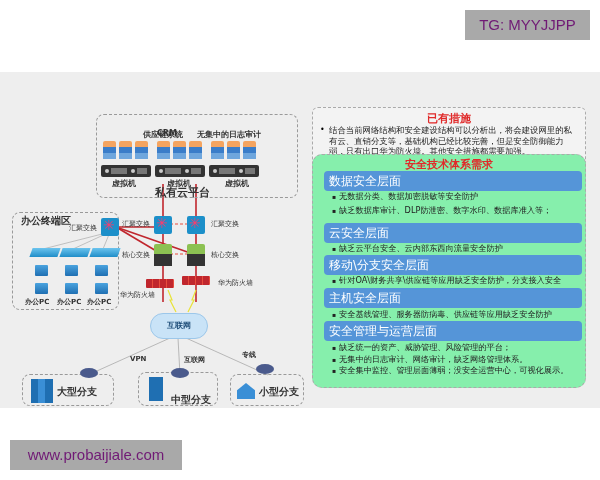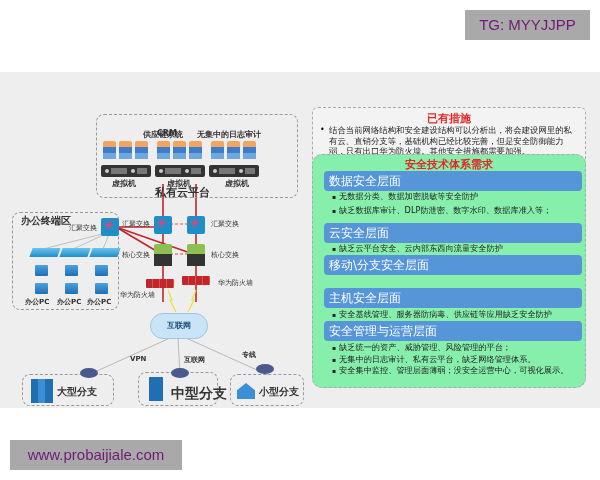--- a/index.html
+++ b/index.html
@@ -201,21 +201,21 @@
   <div class="lbl lbl-b" style="left:184px;top:283px;font-size:7px;">互联网</div>
   <div class="lbl lbl-b" style="left:242px;top:278px;font-size:7px;">专线</div>
 
   <div class="dash-box" style="left:22px;top:302px;width:90px;height:30px;">
     <div class="bld" style="left:8px;top:4px;width:22px;height:24px;background:linear-gradient(90deg,#1f6fb2 0 7px,#3a8fd6 7px 14px,#1f6fb2 14px);"></div>
     <div class="lbl lbl-b" style="left:34px;top:10px;font-size:10px;">大型分支</div>
   </div>
   <div class="router" style="left:80px;top:296px;"></div>
   <div class="dash-box" style="left:138px;top:300px;width:78px;height:32px;">
     <div class="bld" style="left:10px;top:4px;width:14px;height:24px;background:#1f6fb2;"></div>
-    <div class="lbl lbl-b" style="left:32px;top:12px;font-size:14px;">中型分支</div>
+    <div class="lbl lbl-b" style="left:32px;top:20px;font-size:10px;">中型分支</div>
   </div>
   <div class="router" style="left:171px;top:296px;"></div>
   <div class="dash-box" style="left:230px;top:302px;width:72px;height:30px;">
     <div class="bld" style="left:6px;top:8px;width:18px;height:16px;background:#3a8fd6;clip-path:polygon(50% 0,100% 45%,100% 100%,0 100%,0 45%);"></div>
     <div class="lbl lbl-b" style="left:28px;top:10px;font-size:10px;">小型分支</div>
   </div>
   <div class="router" style="left:256px;top:292px;"></div>
 
   <div class="box-existing">
     <div class="h">已有措施</div>
@@ -229,27 +229,28 @@
       <div class="bar">数据安全层面</div>
       <div class="item">无数据分类、数据加密脱敏等安全防护</div>
       <div class="item" style="margin-top:2px;">缺乏数据库审计、DLP防泄密、数字水印、数据库准入等；</div>
     </div>
     <div class="sec" style="top:68px;">
       <div class="bar">云安全层面</div>
       <div class="item">缺乏云平台安全、云内部东西向流量安全防护</div>
     </div>
     <div class="sec" style="top:100px;">
       <div class="bar">移动\分支安全层面</div>
+      <div class="item">针对OA\财务共享\供应链等应用缺乏安全防护，分支接入安全</div>
     </div>
     <div class="sec" style="top:133px;">
       <div class="bar">主机安全层面</div>
       <div class="item" style="margin-top:1px;">安全基线管理、服务器防病毒、供应链等应用缺乏安全防护</div>
     </div>
     <div class="sec" style="top:166px;">
       <div class="bar">安全管理与运营层面</div>
       <div class="item" style="margin-top:1px;">缺乏统一的资产、威胁管理、风险管理的平台；</div>
-      <div class="item">无集中的日志审计、私有云平台，缺乏网络管理体系。</div>
+      <div class="item">无集中的日志审计、网络审计，缺乏网络管理体系。</div>
       <div class="item">安全集中监控、管理层面薄弱；没安全运营中心，可视化展示。</div>
     </div>
   </div>
 </div>
 
 <div class="watermark wm-bottom">www.probaijiale.com</div>
 
 </body></html>

